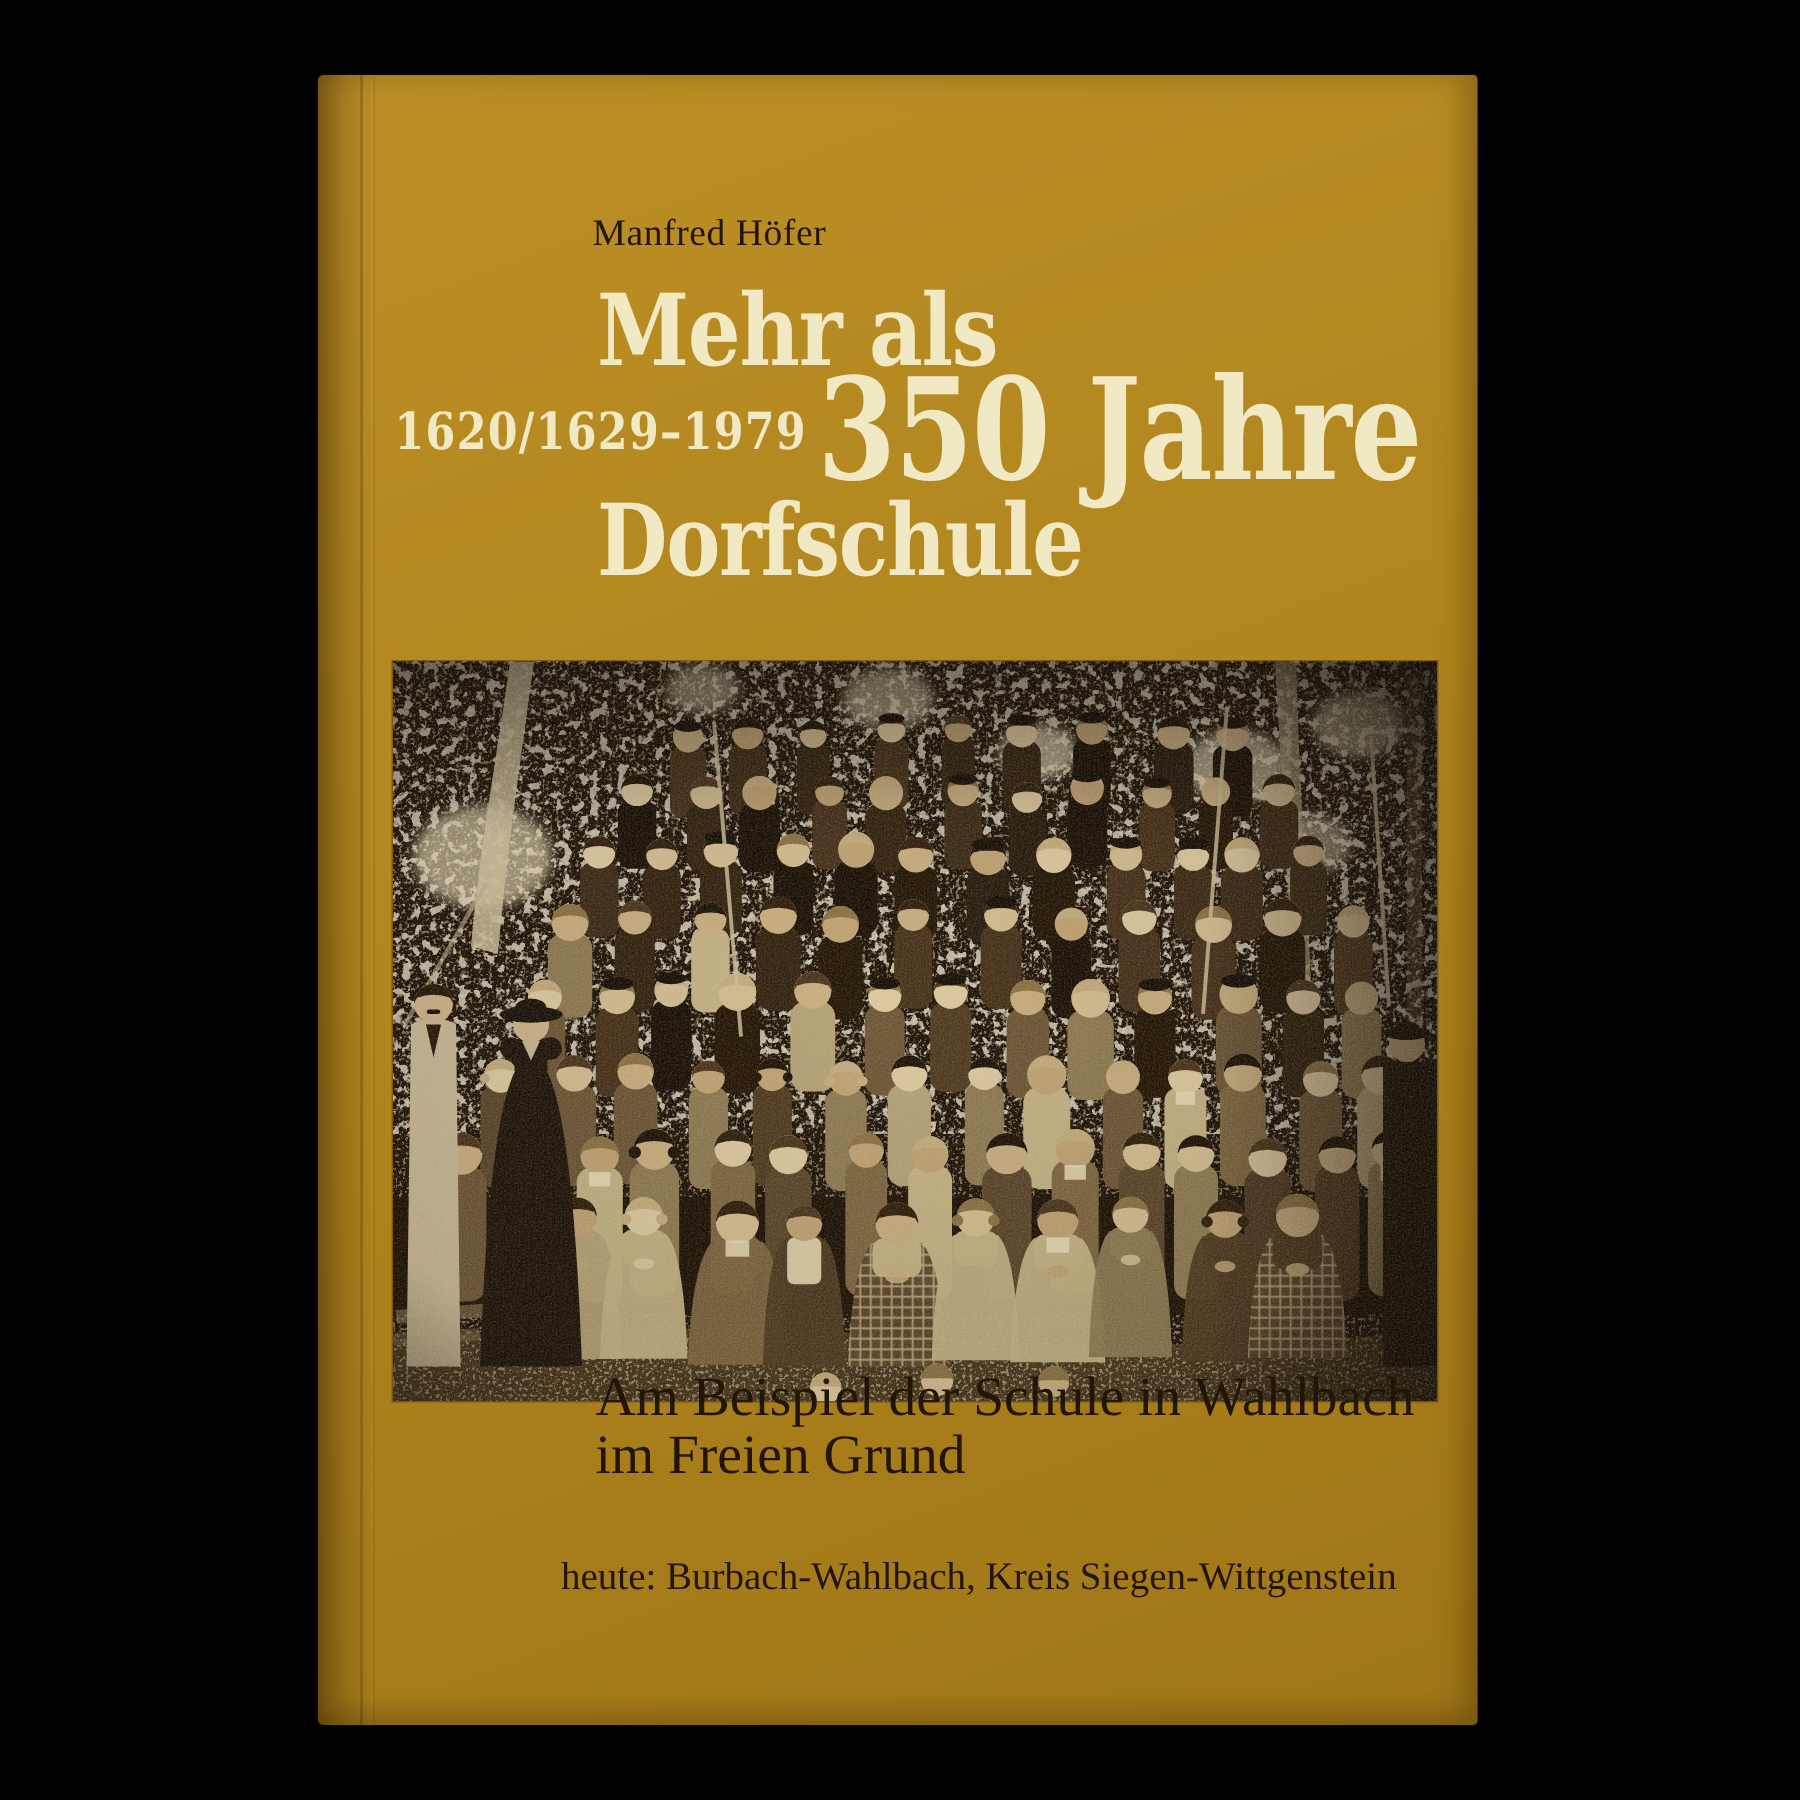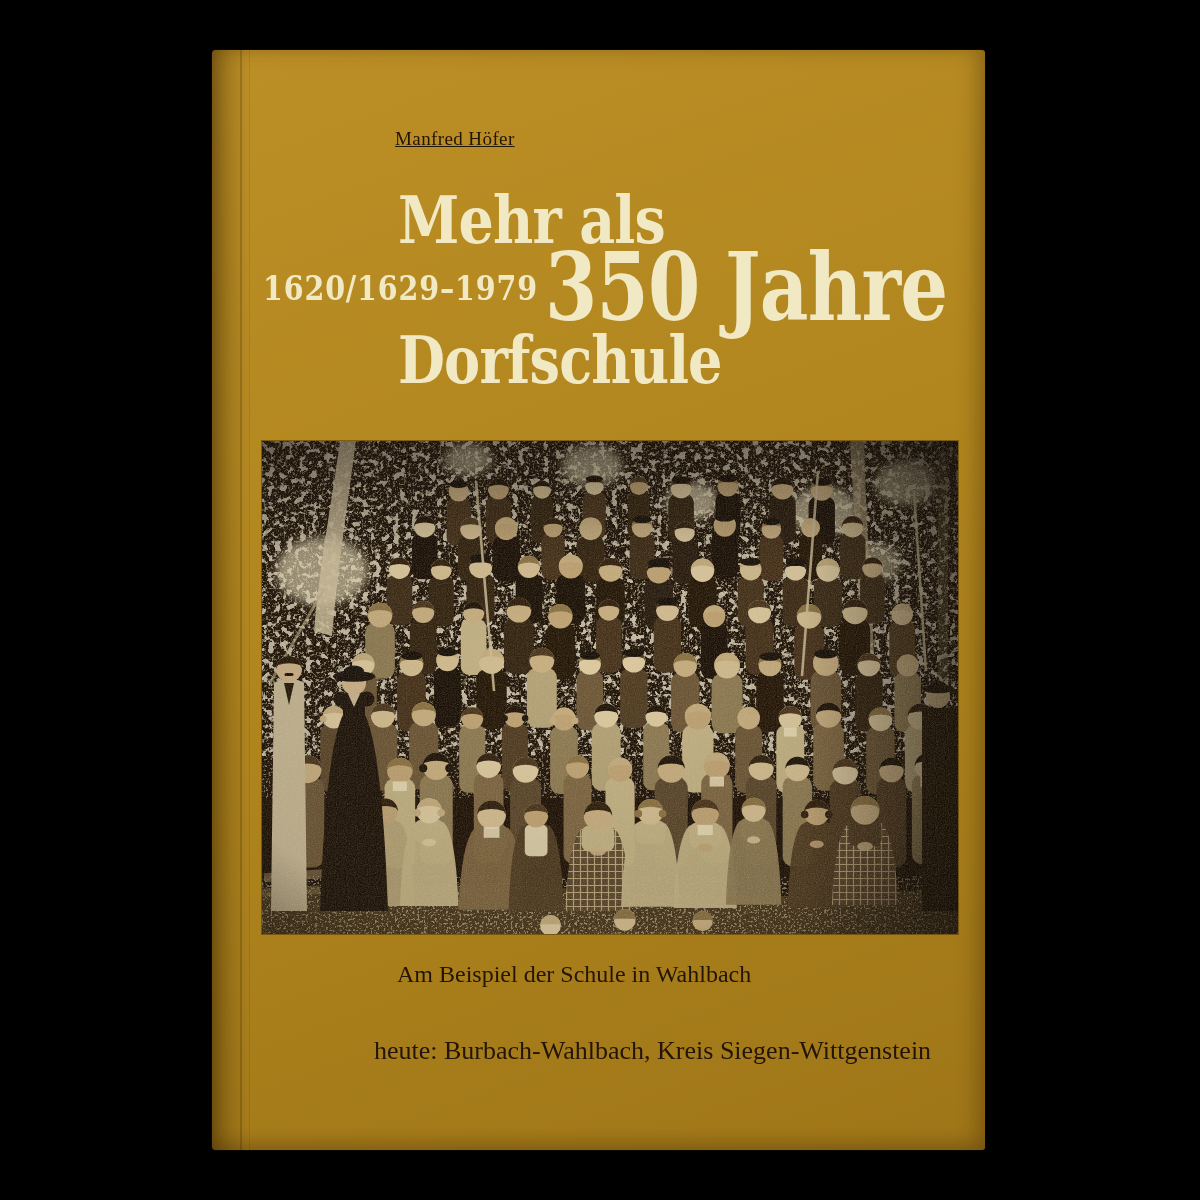--- a/index.html
+++ b/index.html
@@ -15,39 +15,39 @@
     box-shadow:inset -10px 0 20px rgba(40,24,0,.22), inset 0 -8px 16px rgba(40,24,0,.16), 0 0 1px 1px rgba(20,12,0,.6);
   }
   .spine{
     position:absolute;left:0;top:0;bottom:0;width:36px;
     background:linear-gradient(90deg,rgba(46,28,0,.40),rgba(46,28,0,.14) 55%,rgba(46,28,0,0));
     border-radius:4px 0 0 4px;
   }
   .crease1{position:absolute;left:28px;top:0;bottom:0;width:2px;background:rgba(30,18,0,.18);}
   .crease2{position:absolute;left:37px;top:0;bottom:0;width:1px;background:rgba(30,18,0,.10);}
   .author{
-    position:absolute;left:183px;top:78px;font-size:19px;letter-spacing:.4px;
-    color:var(--ink,#231505);white-space:nowrap;text-decoration:underline;
+    position:absolute;left:183px;top:92px;font-size:25px;letter-spacing:.4px;
+    color:var(--ink,#231505);white-space:nowrap;
   }
   .title{
     position:absolute;font-family:"DejaVu Serif","Liberation Serif",serif;font-weight:bold;
     color:var(--cream,#f1e9c4);white-space:nowrap;line-height:1;transform-origin:0 0;
     letter-spacing:-1px;
   }
   .t-mehr{left:186px;top:137px;font-size:66px;transform:scaleX(.84);}
   .t-years{left:51px;top:221px;font-size:34px;transform:scaleX(.84);letter-spacing:1px;}
   .t-350{left:333px;top:190px;font-size:94px;transform:scaleX(.80);}
   .t-dorf{left:186px;top:277px;font-size:66px;transform:scaleX(.82);}
   .photo{
     position:absolute;left:50px;top:391px;width:696px;height:493px;
     background:#1d1106;box-shadow:0 0 0 1px rgba(25,12,0,.35);
   }
   .photo svg{display:block;width:100%;height:100%;}
   .sub{
-    position:absolute;left:185px;top:905px;font-size:24px;line-height:39px;
+    position:absolute;left:185px;top:862px;font-size:37px;line-height:39px;
     color:var(--ink,#231505);white-space:nowrap;
   }
   .foot{
     position:absolute;left:162px;top:986px;font-size:26px;
     color:var(--ink,#231505);white-space:nowrap;
   }
 </style>
 </head>
 <body>
 
@@ -711,15 +711,16 @@
 
       <rect x="0" y="0" width="696" height="120" fill="url(#topDark)"></rect>
       <rect x="0" y="0" width="696" height="493" fill="url(#rightDark)"></rect>
       <rect x="0" y="0" width="696" height="493" fill="url(#vign)"></rect>
       <rect x="0" y="0" width="696" height="493" filter="url(#grain)" opacity="0.2"></rect>
     </svg>
   </div>
 
   <div class="sub">
     <div>Am Beispiel der Schule in Wahlbach</div>
+    <div>im Freien Grund</div>
   </div>
   <div class="foot">heute: Burbach-Wahlbach, Kreis Siegen-Wittgenstein</div>
 </div>
 
 </body></html>

